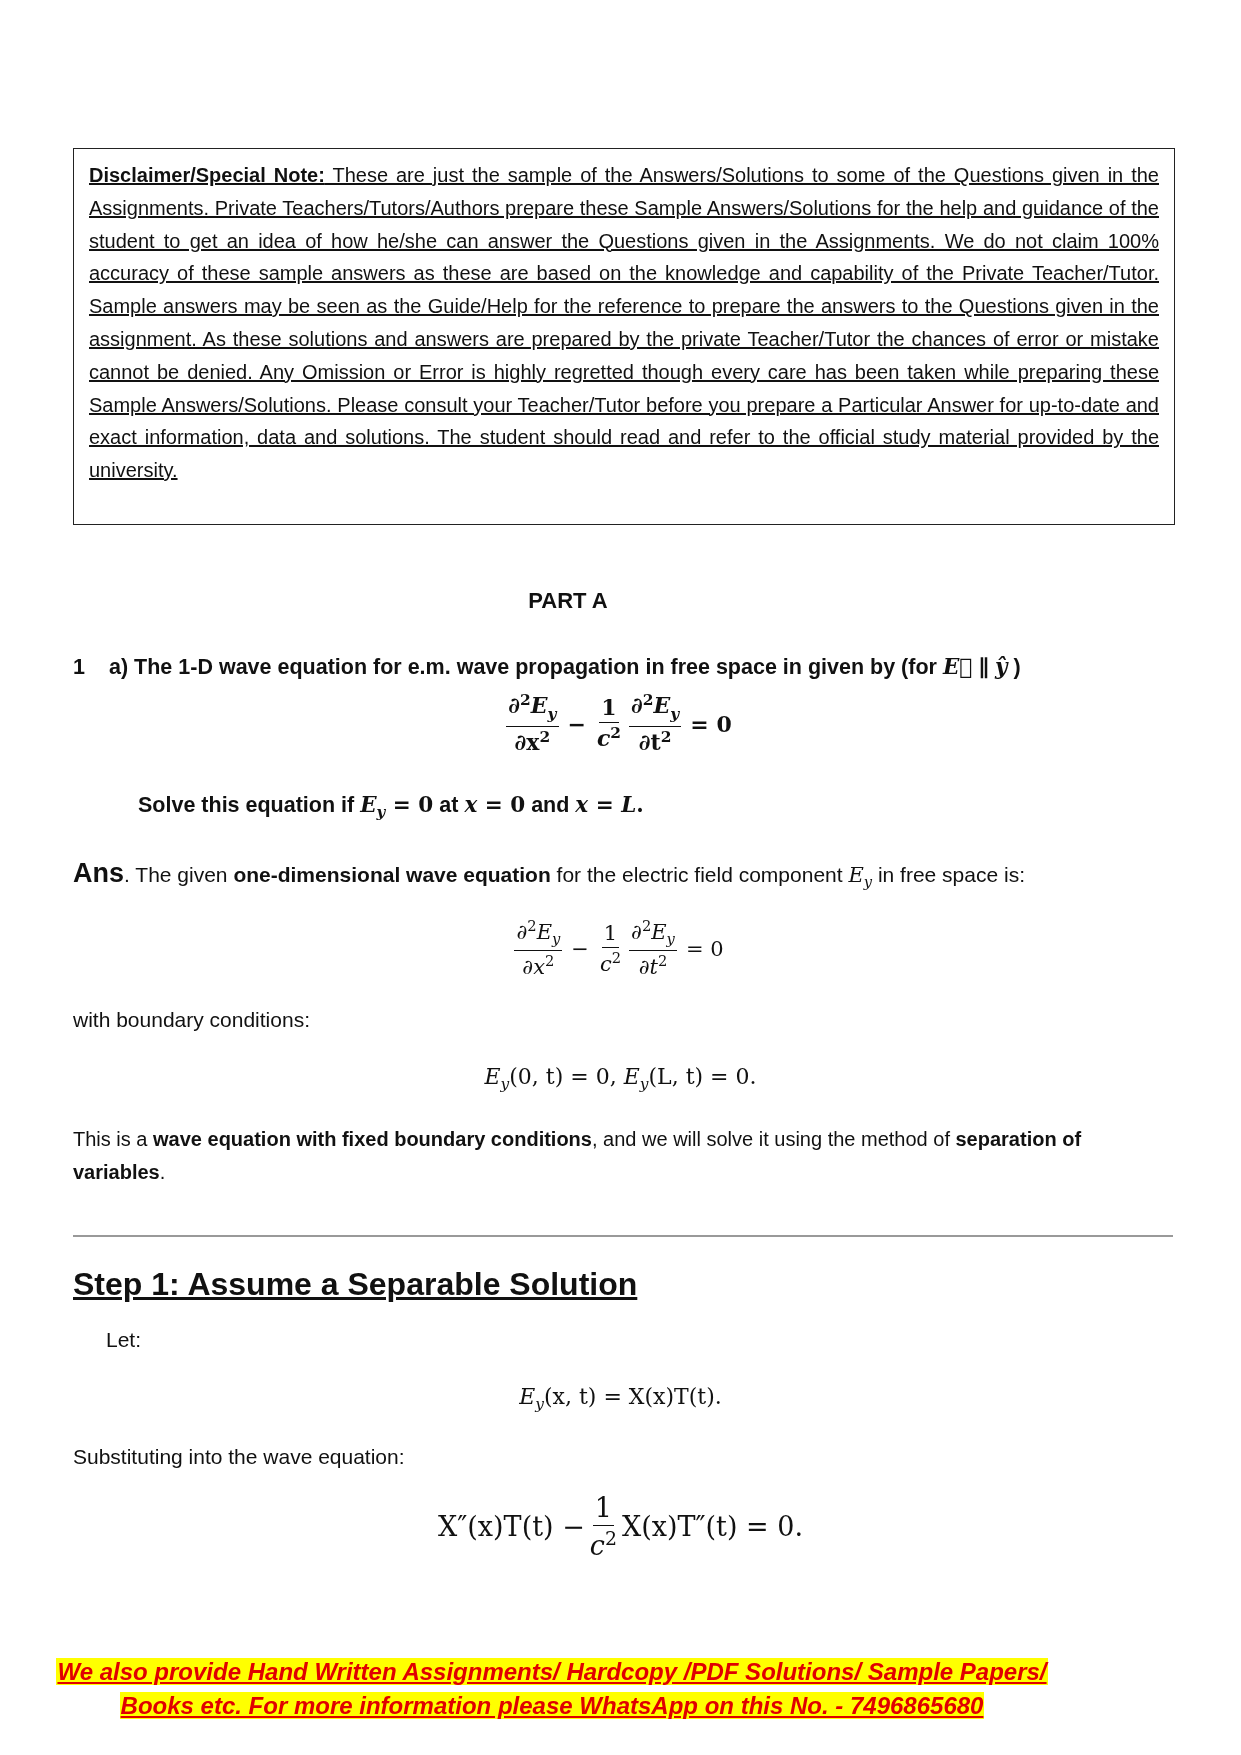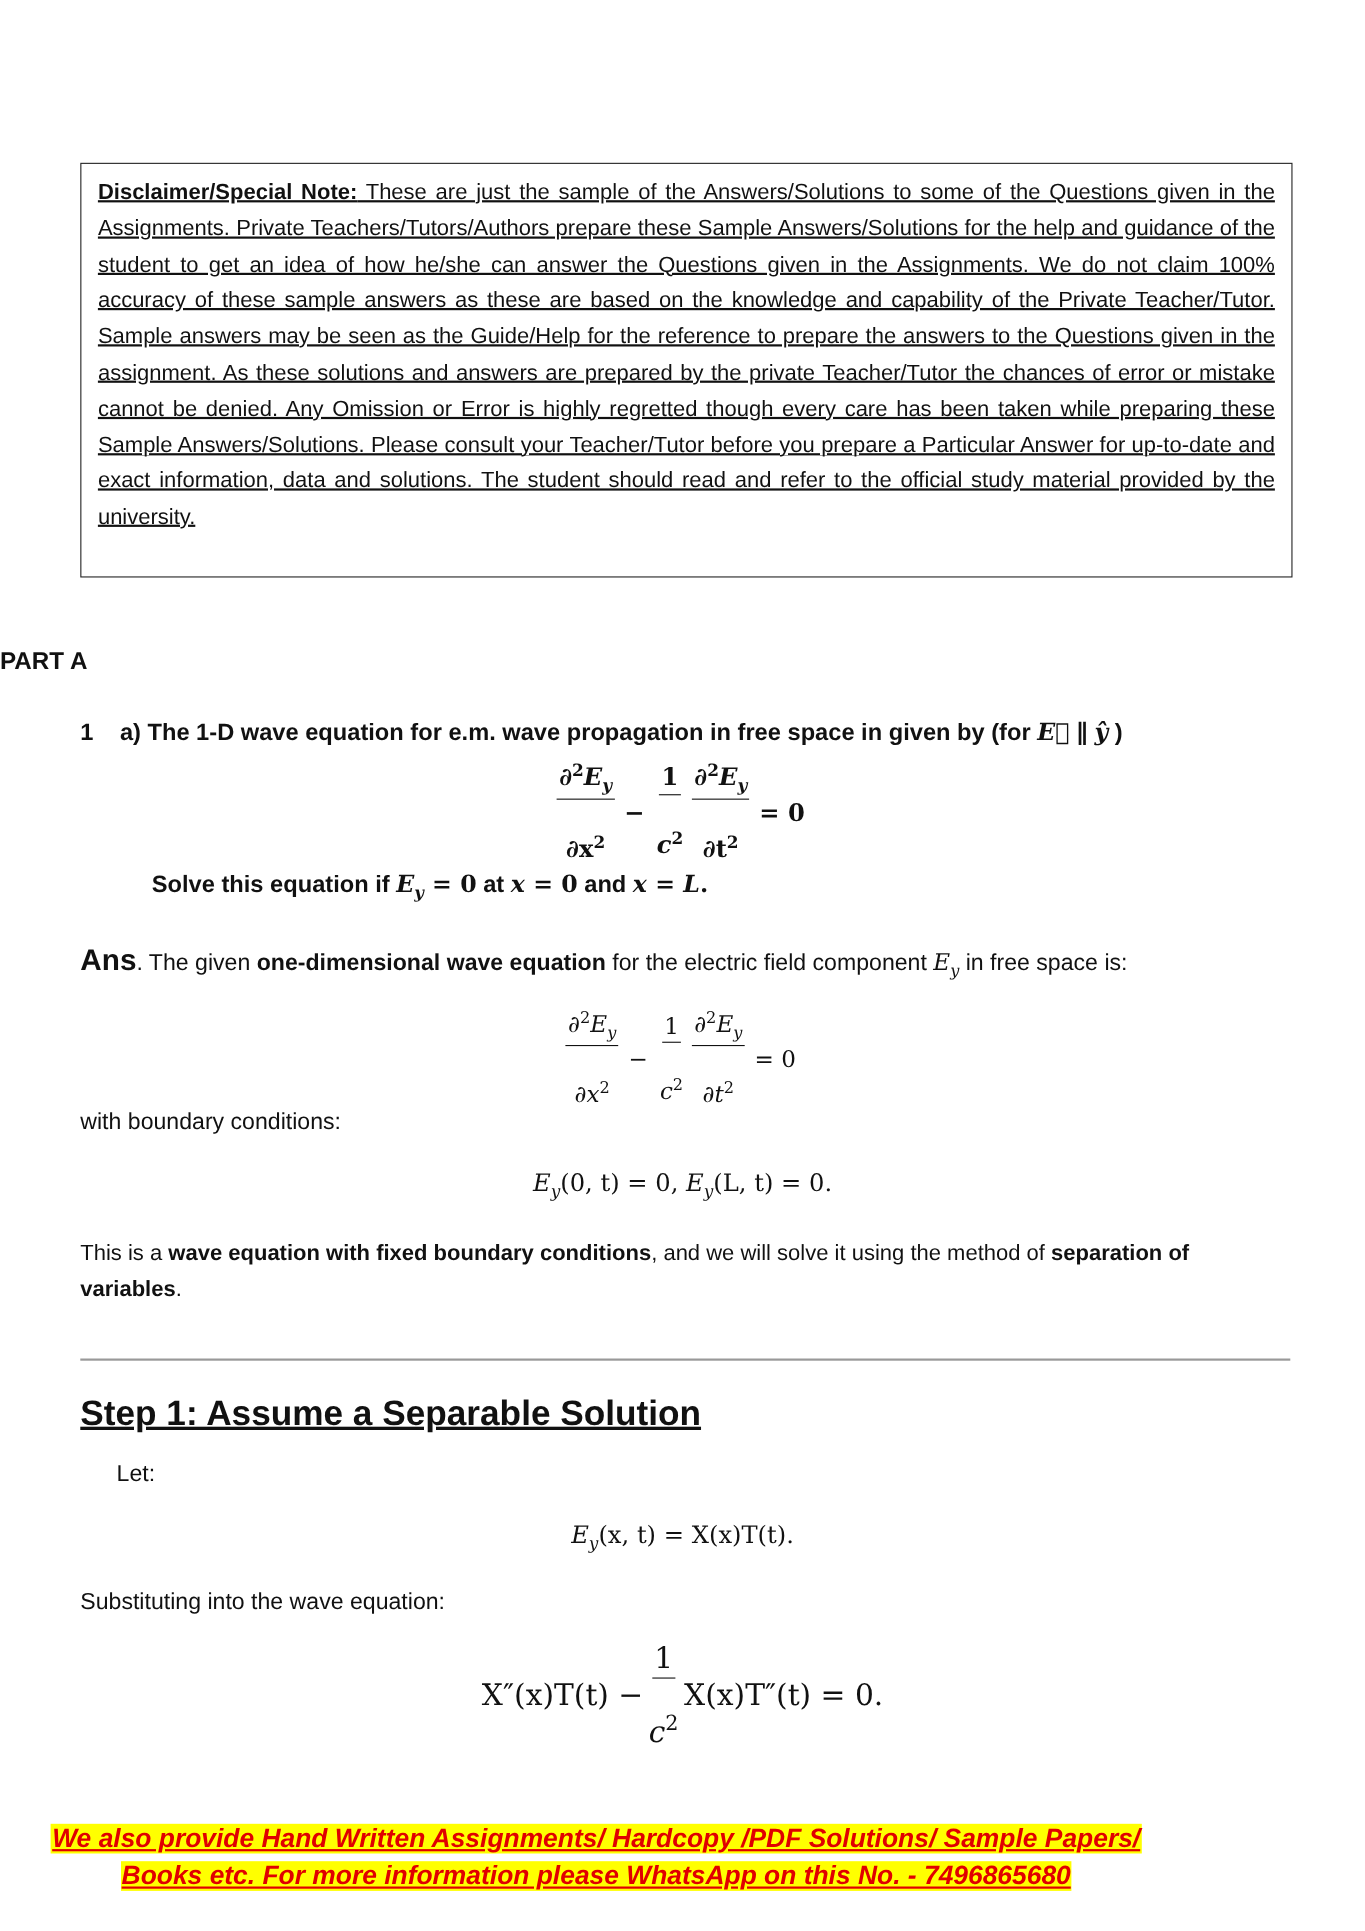--- a/index.html
+++ b/index.html
@@ -9,51 +9,51 @@
   }
   .disclaimer {
     position: absolute; left: 73px; top: 148px; width: 1102px; height: 377px;
     border: 1.5px solid #222; box-sizing: border-box;
     padding: 10px 15px 0 15px;
     font-size: 20px; line-height: 32.8px; text-align: justify; text-align-last: left;
   }
   .disclaimer span { text-decoration: underline; }
   .disclaimer b { text-decoration: underline; }
   .part-title {
-    position: absolute; left: 0; width: 1136px; top: 588px; text-align: left;
+    position: absolute; left: 0; width: 1136px; top: 588px; text-align: center;
     font-weight: bold; font-size: 22px;
   }
   .question {
     position: absolute; left: 73px; top: 654px; font-weight: bold; font-size: 21.5px;
   }
   .question .qnum { display: inline-block; width: 36px; }
   .math { font-family: "DejaVu Serif", "Liberation Serif", serif; font-style: italic; }
   .math-b { font-family: "DejaVu Serif", "Liberation Serif", serif; font-style: italic; font-weight: bold; }
   .upright { font-style: normal; }
   .eq {
     position: absolute; left: 0; width: 1241px; display: flex; justify-content: center; align-items: center;
     font-family: "DejaVu Serif", "Liberation Serif", serif; font-size: 22px;
   }
   .frac { display: inline-flex; flex-direction: column; align-items: center; margin: 0 3px; vertical-align: middle; }
   .frac .num { padding: 0 2px 2px 2px; border-bottom: 1.6px solid #111; line-height: 1.15; text-align: right; }
-  .frac .den { padding: 2px 2px 0 2px; line-height: 1.15; margin-top: 29px; }
+  .frac .den { padding: 2px 2px 0 2px; line-height: 1.15; }
   .op { margin: 0 6px; }
   .sub { font-size: 0.7em; vertical-align: -0.35em; }
   .sup { font-size: 0.7em; vertical-align: 0.55em; }
   .text-line { position: absolute; left: 73px; font-size: 21px; }
   .solve { position: absolute; left: 138px; top: 792px; font-weight: bold; font-size: 21.5px; }
   .ans { position: absolute; left: 73px; top: 858px; font-size: 21px; width: 1110px; }
   .ans .ans-label { font-size: 27px; font-weight: bold; }
   .para {
     position: absolute; left: 73px; top: 1123px; width: 1105px; font-size: 20px; line-height: 33px;
   }
   .rule { position: absolute; left: 73px; top: 1235px; width: 1100px; height: 2px; background: #999; }
   .step-heading { position: absolute; left: 73px; top: 1266px; font-size: 32px; font-weight: bold; text-decoration: underline; }
   .footer {
-    position: absolute; left: 2px; width: 1080px; top: 1655px; text-align: center;
+    position: absolute; left: 12px; width: 1080px; top: 1655px; text-align: center;
     font-style: italic; font-weight: bold; color: #e00000; font-size: 24px; line-height: 34px;
   }
   .footer span { background: #ffff00; text-decoration: underline; padding: 0 1px; }
 </style>
 </head>
 <body>
 
 <div class="disclaimer">
   <b>Disclaimer/Special Note:</b><span> These are just the sample of the Answers/Solutions to some of the Questions given in the Assignments. Private Teachers/Tutors/Authors prepare these Sample Answers/Solutions for the help and guidance of the student to get an idea of how he/she can answer the Questions given in the Assignments. We do not claim 100% accuracy of these sample answers as these are based on the knowledge and capability of the Private Teacher/Tutor. Sample answers may be seen as the Guide/Help for the reference to prepare the answers to the Questions given in the assignment. As these solutions and answers are prepared by the private Teacher/Tutor the chances of error or mistake cannot be denied. Any Omission or Error is highly regretted though every care has been taken while preparing these Sample Answers/Solutions. Please consult your Teacher/Tutor before you prepare a Particular Answer for up-to-date and exact information, data and solutions. The student should read and refer to the official study material provided by the university.</span>
 </div>

